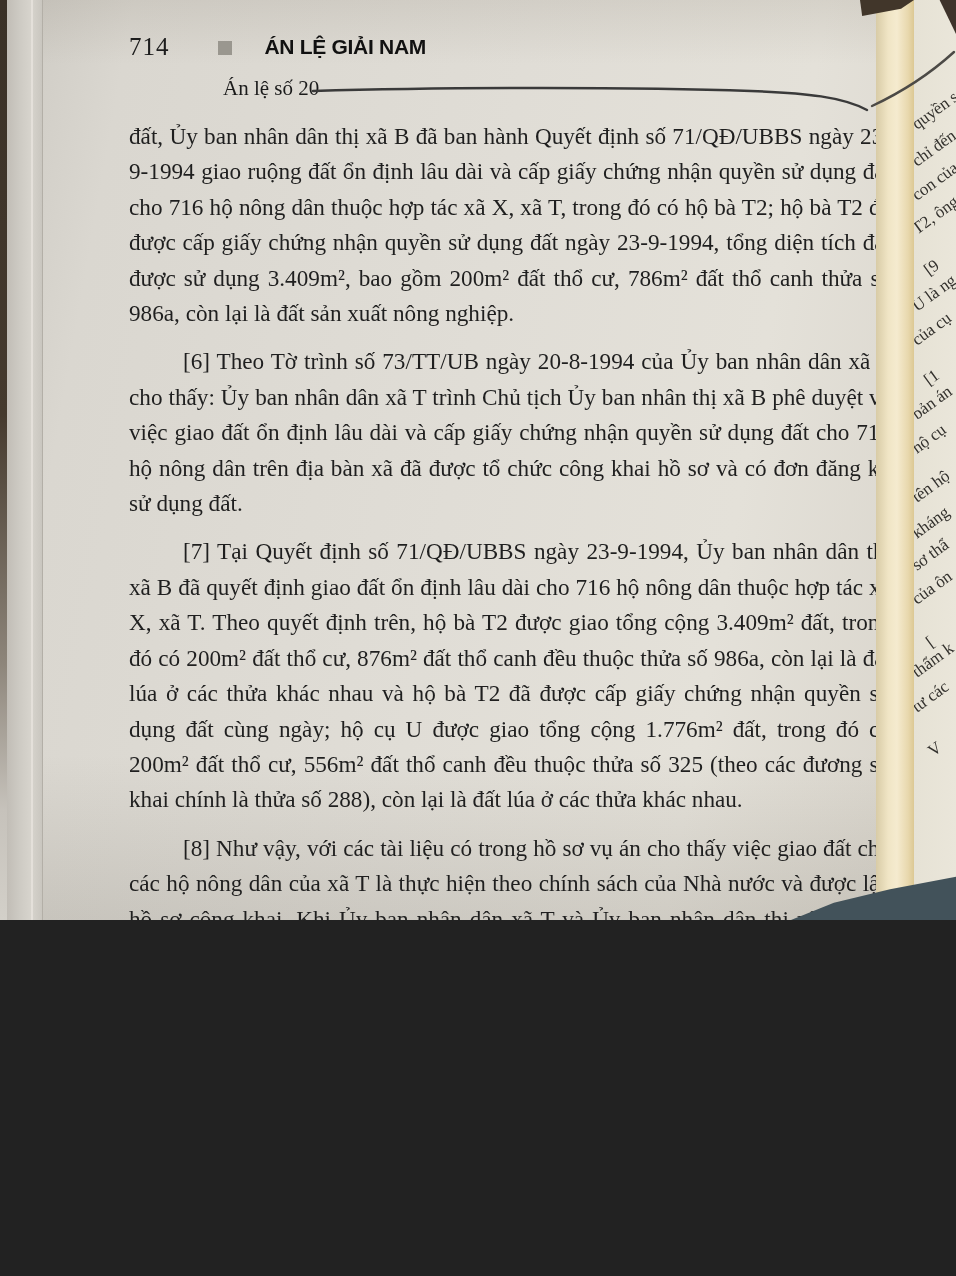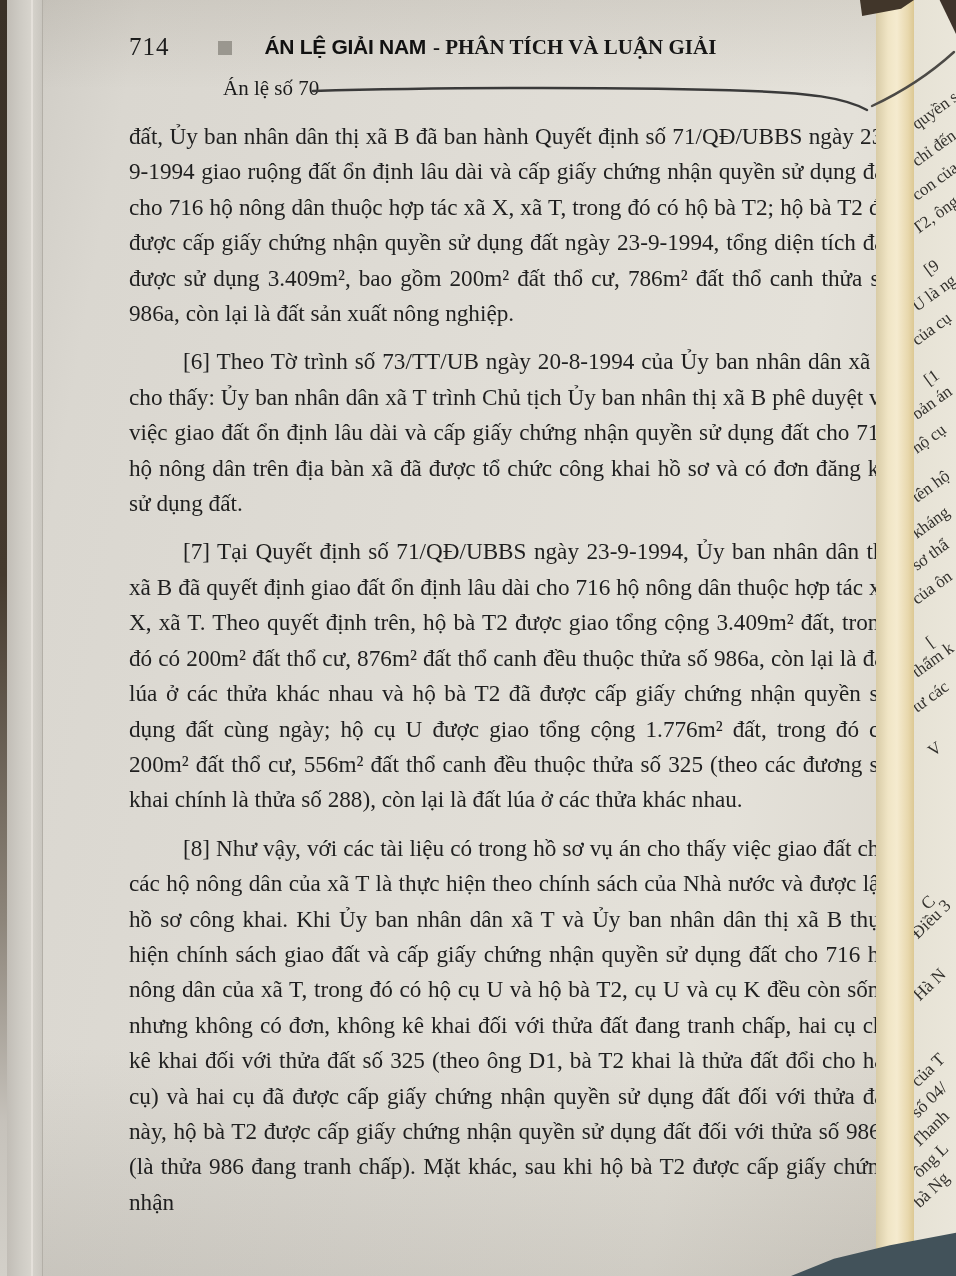--- a/index.html
+++ b/index.html
@@ -1,17 +1,17 @@
 <!DOCTYPE html>
 <html><head>
 <meta charset="utf-8">
 <style>
   html,body{margin:0;padding:0;background:#222;}
   .photo{
-    position:relative;width:956px;height:1276px;overflow:hidden;
+    position:relative;width:956px;height:920px;overflow:hidden;
     font-family:"Liberation Serif", serif;
     background:
       linear-gradient(180deg, rgba(110,100,85,.12) 0%, rgba(0,0,0,0) 7%, rgba(0,0,0,0) 82%, rgba(80,75,65,.14) 100%),
       linear-gradient(100deg, #b8b4ac 0%, #d1cec7 4%, #dad7d0 12%, #e0ddd6 48%, #e4e1d9 74%, #dad6cd 94%, #d2cec5 100%);
   }
   
   .gutter-dark{position:absolute;left:0;top:0;width:7px;height:100%;
     background:linear-gradient(180deg,#3a3127 0%,#453a2e 45%,#8d857a 72%,#c6c2bb 88%,#d3d0c9 100%);}
   .edge-band{position:absolute;left:7px;top:0;width:35px;height:100%;
     background:linear-gradient(90deg,#c1bdb6 0%,#cdcac3 35%,#d7d4cd 68%,#c9c6bf 100%);
@@ -59,25 +59,24 @@
   <div class="edge-band">
     <div class="edge-line"></div>
   </div>
 
   <div class="page">
 
     <div class="page-header">
       <span class="page-number">714</span>
       <span class="bullet"></span>
       <span class="book-title">ÁN LỆ GIẢI NAM</span>
-      <span class="book-subtitle">- PHÂN TÍCH VÀ LUẬN GIẢI</span>
     </div>
 
     <div class="section-row">
-      <span class="section-label">Án lệ số 70</span>
+      <span class="section-label">Án lệ số 20</span>
       <svg class="section-rule" width="562" height="30" viewBox="0 0 562 30">
         <path d="M2 7 C 140 3, 330 3, 440 7 C 496 9, 532 13, 556 26" stroke="#3a3a3a" stroke-width="2.4" fill="none" stroke-linecap="round"></path>
       </svg>
     </div>
 
     <div class="body-text">
       <p>đất, Ủy ban nhân dân thị xã B đã ban hành Quyết định số 71/QĐ/UBBS ngày 23-9-1994 giao ruộng đất ổn định lâu dài và cấp giấy chứng nhận quyền sử dụng đất cho 716 hộ nông dân thuộc hợp tác xã X, xã T, trong đó có hộ bà T2; hộ bà T2 đã được cấp giấy chứng nhận quyền sử dụng đất ngày 23-9-1994, tổng diện tích đất được sử dụng 3.409m², bao gồm 200m² đất thổ cư, 786m² đất thổ canh thửa số 986a, còn lại là đất sản xuất nông nghiệp.</p>
       <p class="indent">[6] Theo Tờ trình số 73/TT/UB ngày 20-8-1994 của Ủy ban nhân dân xã T cho thấy: Ủy ban nhân dân xã T trình Chủ tịch Ủy ban nhân thị xã B phê duyệt về việc giao đất ổn định lâu dài và cấp giấy chứng nhận quyền sử dụng đất cho 716 hộ nông dân trên địa bàn xã đã được tổ chức công khai hồ sơ và có đơn đăng ký sử dụng đất.</p>
       <p class="indent">[7] Tại Quyết định số 71/QĐ/UBBS ngày 23-9-1994, Ủy ban nhân dân thị xã B đã quyết định giao đất ổn định lâu dài cho 716 hộ nông dân thuộc hợp tác xã X, xã T. Theo quyết định trên, hộ bà T2 được giao tổng cộng 3.409m² đất, trong đó có 200m² đất thổ cư, 876m² đất thổ canh đều thuộc thửa số 986a, còn lại là đất lúa ở các thửa khác nhau và hộ bà T2 đã được cấp giấy chứng nhận quyền sử dụng đất cùng ngày; hộ cụ U được giao tổng cộng 1.776m² đất, trong đó có 200m² đất thổ cư, 556m² đất thổ canh đều thuộc thửa số 325 (theo các đương sự khai chính là thửa số 288), còn lại là đất lúa ở các thửa khác nhau.</p>
       <p class="indent">[8] Như vậy, với các tài liệu có trong hồ sơ vụ án cho thấy việc giao đất cho các hộ nông dân của xã T là thực hiện theo chính sách của Nhà nước và được lập hồ sơ công khai. Khi Ủy ban nhân dân xã T và Ủy ban nhân dân thị xã B thực hiện chính sách giao đất và cấp giấy chứng nhận quyền sử dụng đất cho 716 hộ nông dân của xã T, trong đó có hộ cụ U và hộ bà T2, cụ U và cụ K đều còn sống nhưng không có đơn, không kê khai đối với thửa đất đang tranh chấp, hai cụ chỉ kê khai đối với thửa đất số 325 (theo ông D1, bà T2 khai là thửa đất đổi cho hai cụ) và hai cụ đã được cấp giấy chứng nhận quyền sử dụng đất đối với thửa đất này, hộ bà T2 được cấp giấy chứng nhận quyền sử dụng đất đối với thửa số 986a (là thửa 986 đang tranh chấp). Mặt khác, sau khi hộ bà T2 được cấp giấy chứng nhận</p>

